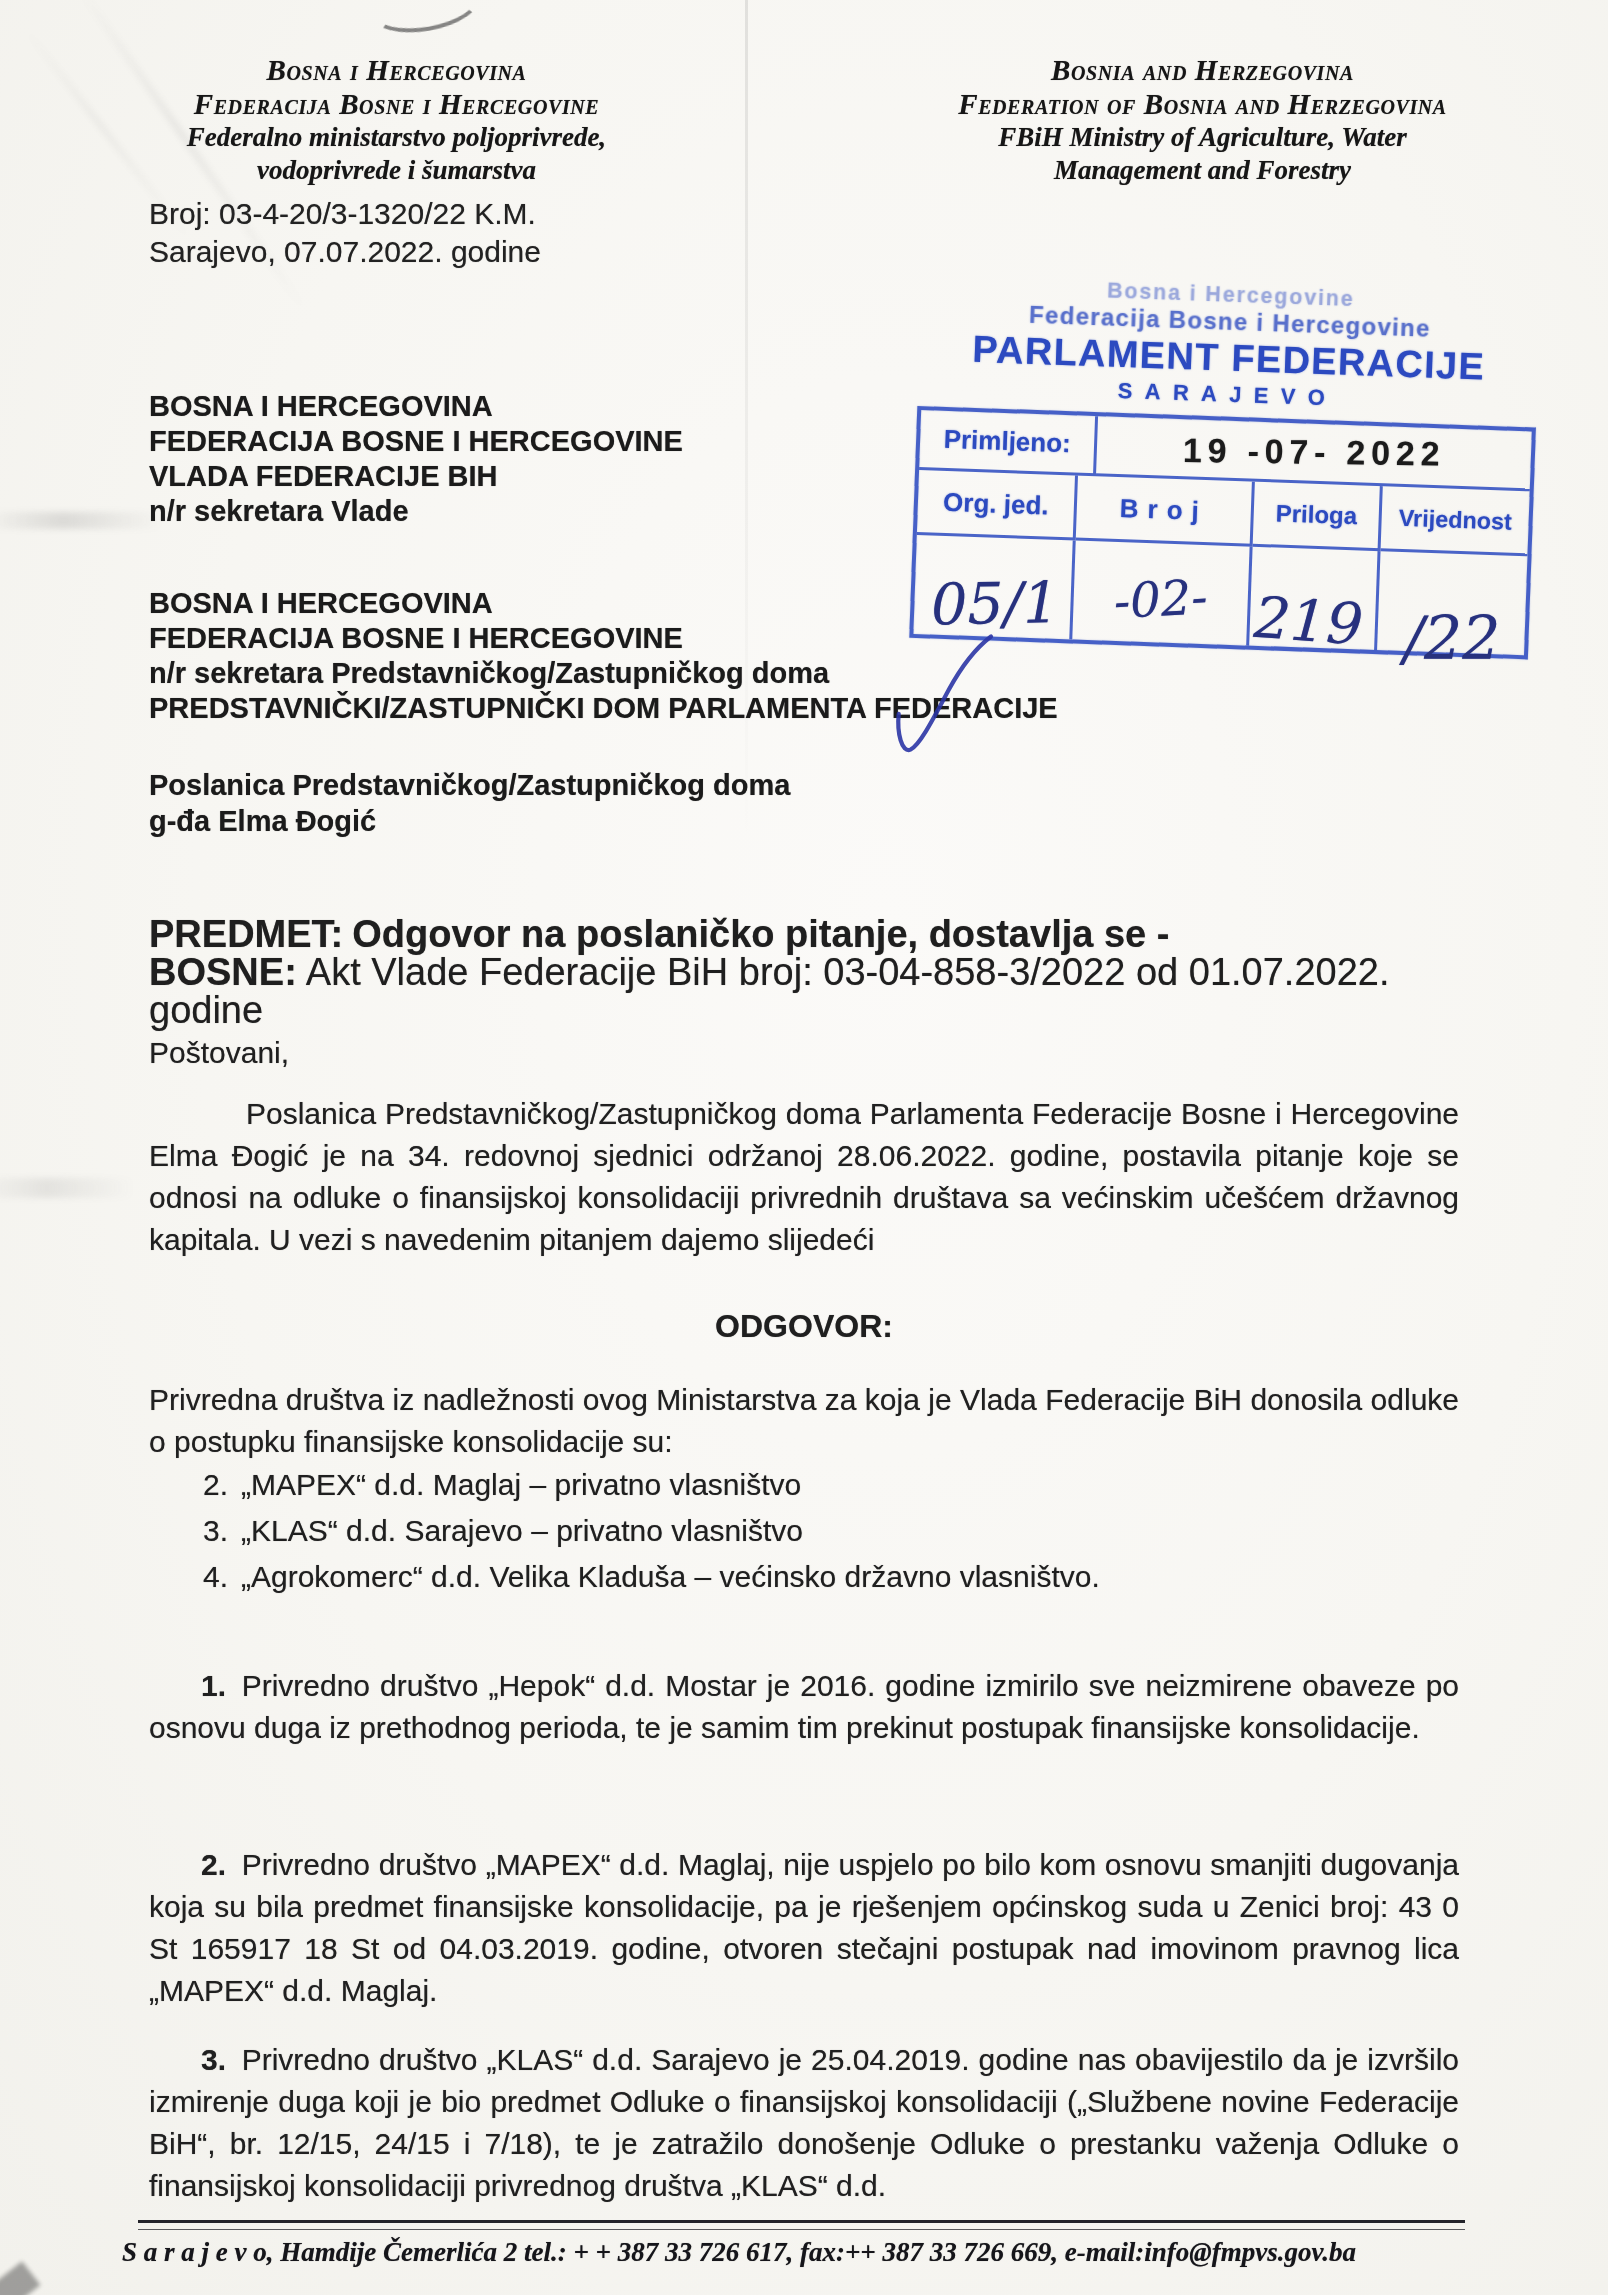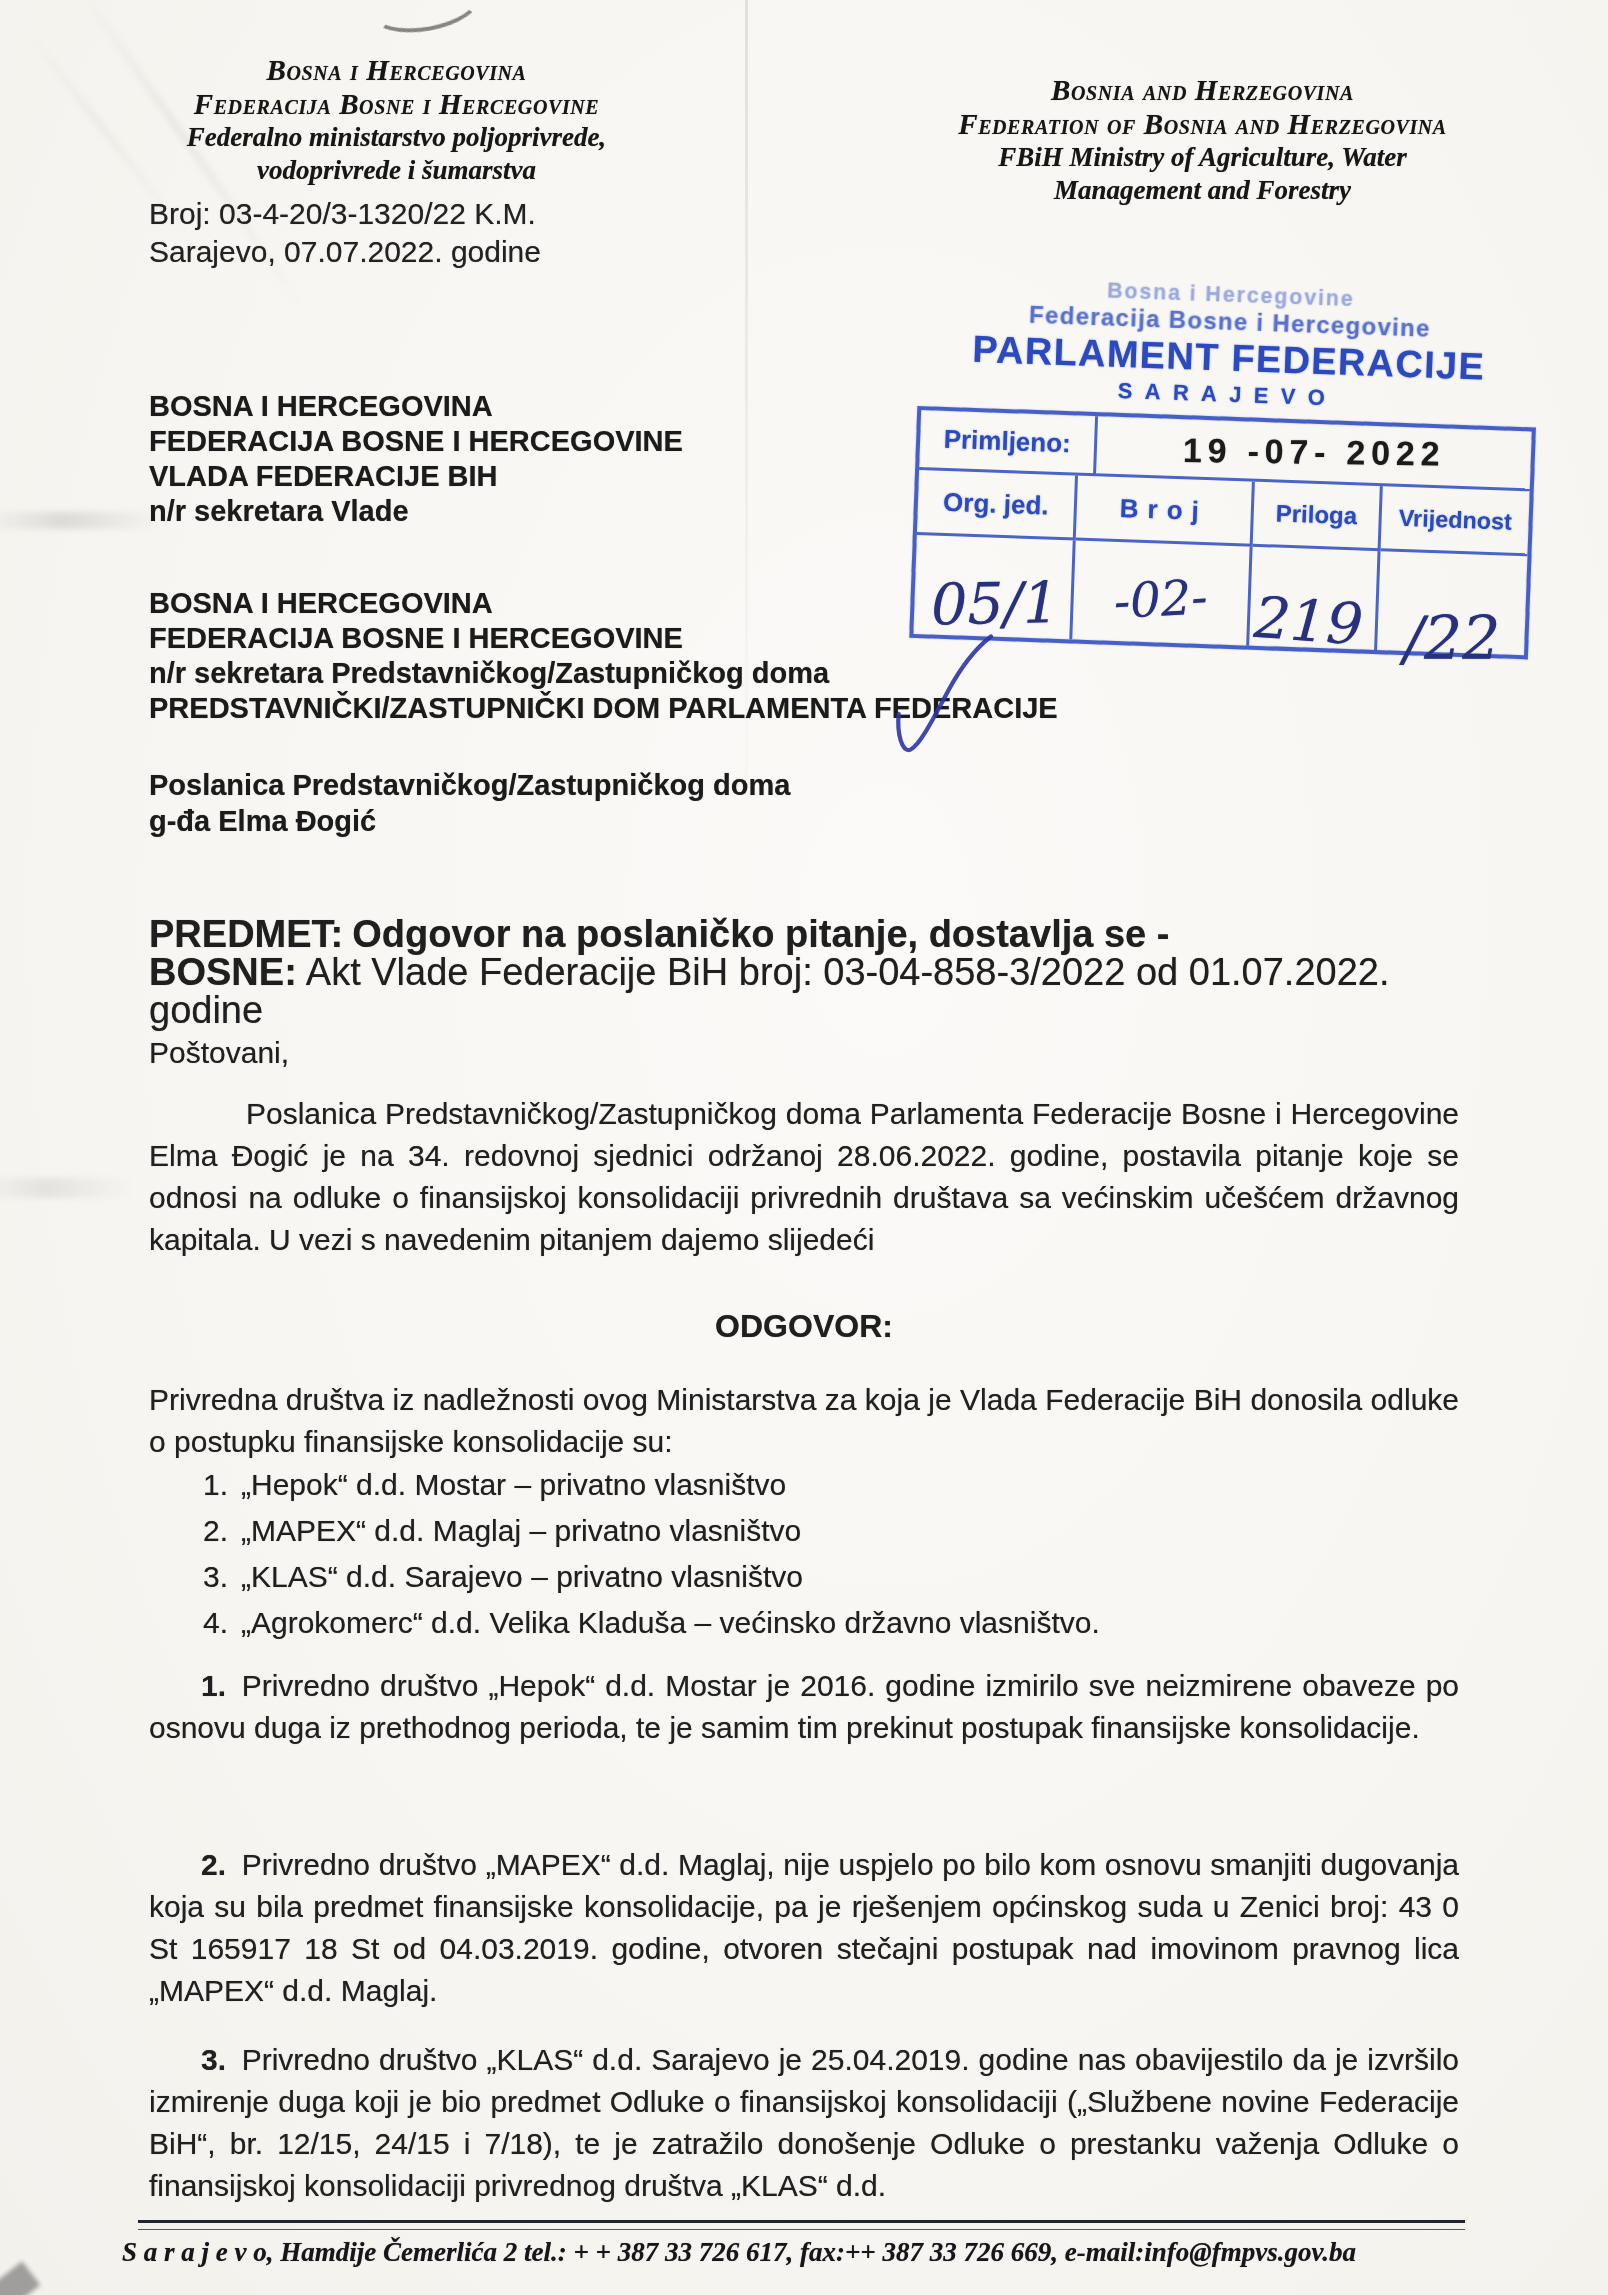--- a/index.html
+++ b/index.html
@@ -90,21 +90,21 @@
   <div class="abs arc"></div>
   <div class="abs corner"></div>
 
   <div class="abs lh" style="left:143px; top:53px; width:507px;">
     <div class="caps scan-text">Bosna i Hercegovina</div>
     <div class="caps scan-text">Federacija Bosne i Hercegovine</div>
     <div class="sub scan-text">Federalno ministarstvo poljoprivrede,</div>
     <div class="sub scan-text">vodoprivrede i šumarstva</div>
   </div>
 
-  <div class="abs lh" style="left:907px; top:53px; width:591px;margin-top:20px;">
+  <div class="abs lh" style="left:907px; top:53px; width:591px;">
     <div class="caps scan-text">Bosnia and Herzegovina</div>
     <div class="caps scan-text">Federation of Bosnia and Herzegovina</div>
     <div class="sub scan-text">FBiH Ministry of Agriculture, Water</div>
     <div class="sub scan-text">Management and Forestry</div>
   </div>
 
   <div class="abs refblock" style="left:149px; top:195px;">
     <div class="scan-text">Broj: 03-4-20/3-1320/22  K.M.</div>
     <div class="scan-text">Sarajevo, 07.07.2022. godine</div>
   </div>
@@ -174,21 +174,20 @@
 
   <div class="abs scan-text" style="left:149px; top:1036px; font-size:30px;">Poštovani,</div>
 
   <div class="abs body-par indent150 scan-text" style="left:149px; top:1093px;">Poslanica Predstavničkog/Zastupničkog doma Parlamenta Federacije Bosne i Hercegovine Elma Đogić je na 34. redovnoj sjednici održanoj 28.06.2022. godine, postavila pitanje koje se odnosi na odluke o finansijskoj konsolidaciji privrednih društava sa većinskim učešćem državnog kapitala. U vezi s navedenim pitanjem dajemo slijedeći</div>
 
   <div class="abs center heading scan-text" style="left:149px; top:1308px; width:1310px;">ODGOVOR:</div>
 
   <div class="abs body-par scan-text" style="left:149px; top:1379px;">Privredna društva iz nadležnosti ovog Ministarstva za koja je Vlada Federacije BiH donosila odluke o postupku finansijske konsolidacije su:</div>
 
   <div class="abs scan-text" style="left:203px; top:1464px; width:1235px;">
-    <div class="li"><span class="li-num">1.</span><span>„Hepok“ d.d. Mostar – privatno vlasništvo</span></div>
     <div class="li"><span class="li-num">2.</span><span>„MAPEX“ d.d. Maglaj – privatno vlasništvo</span></div>
     <div class="li"><span class="li-num">3.</span><span>„KLAS“ d.d. Sarajevo – privatno vlasništvo</span></div>
     <div class="li"><span class="li-num">4.</span><span>„Agrokomerc“ d.d. Velika Kladuša – većinsko državno vlasništvo.</span></div>
   </div>
 
   <div class="abs body-par indent80 scan-text" style="left:149px; top:1665px;">
     <b class="p-num">1.</b><span>Privredno društvo „Hepok“ d.d. Mostar je 2016. godine izmirilo sve neizmirene obaveze po osnovu duga iz prethodnog perioda, te je samim tim prekinut postupak finansijske konsolidacije.</span>
   </div>
   <div class="abs body-par indent80 scan-text" style="left:149px; top:1844px;">
     <b class="p-num">2.</b><span>Privredno društvo „MAPEX“ d.d. Maglaj, nije uspjelo po bilo kom osnovu smanjiti dugovanja koja su bila predmet finansijske konsolidacije, pa je rješenjem općinskog suda u Zenici broj: 43 0 St 165917 18 St od 04.03.2019. godine, otvoren stečajni postupak nad imovinom pravnog lica „MAPEX“ d.d. Maglaj.</span>

